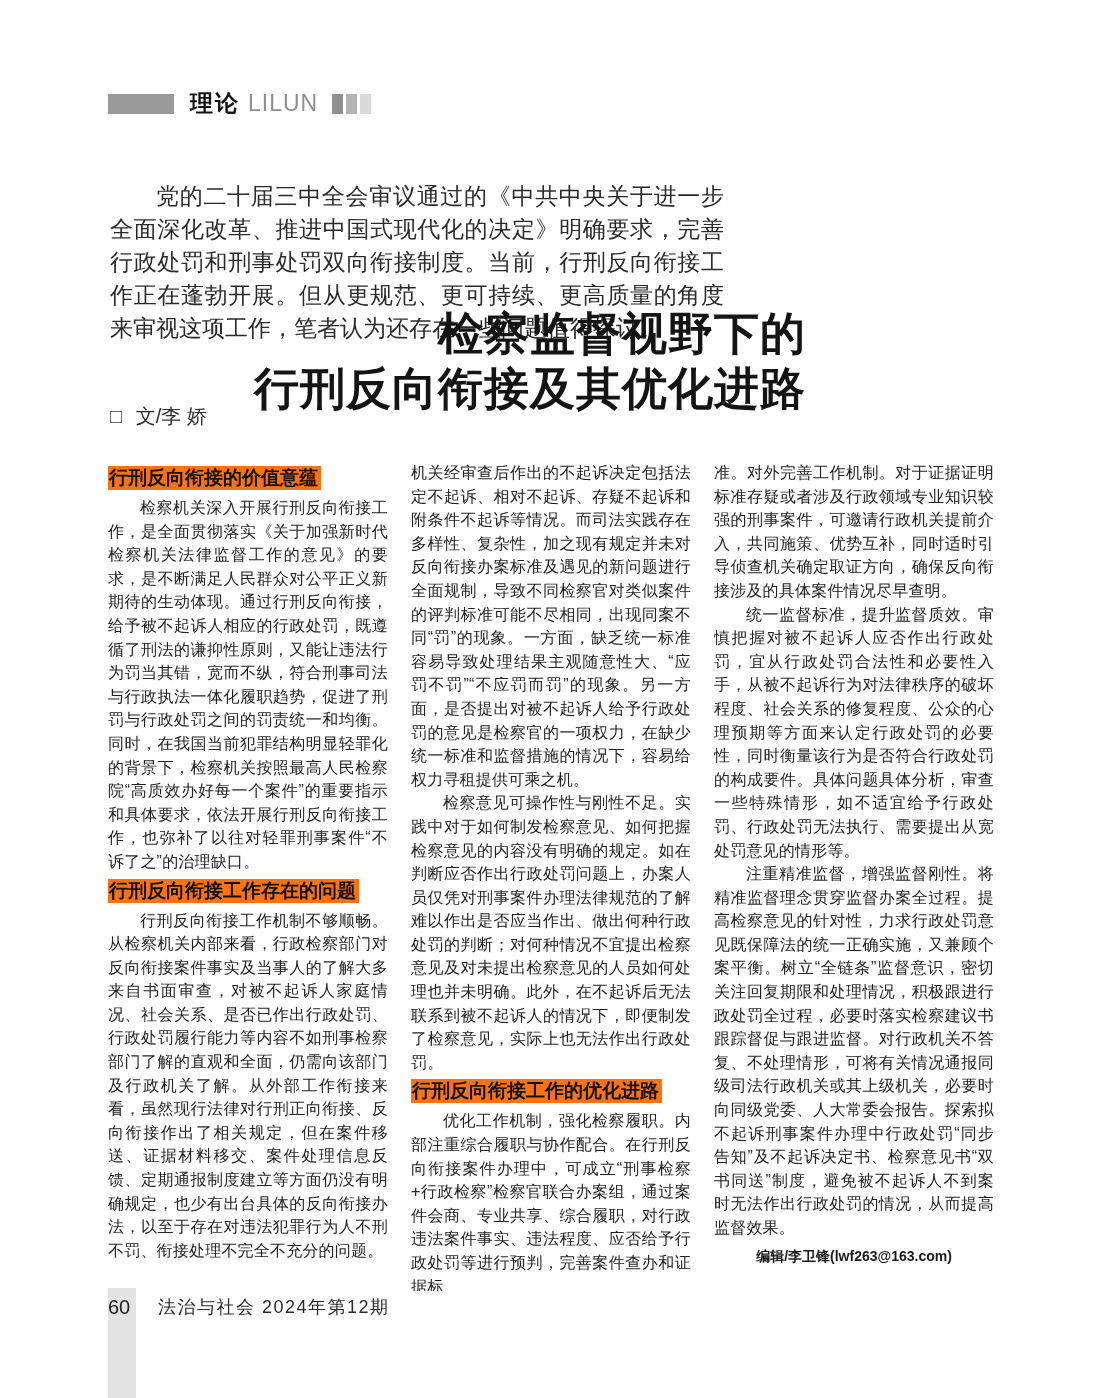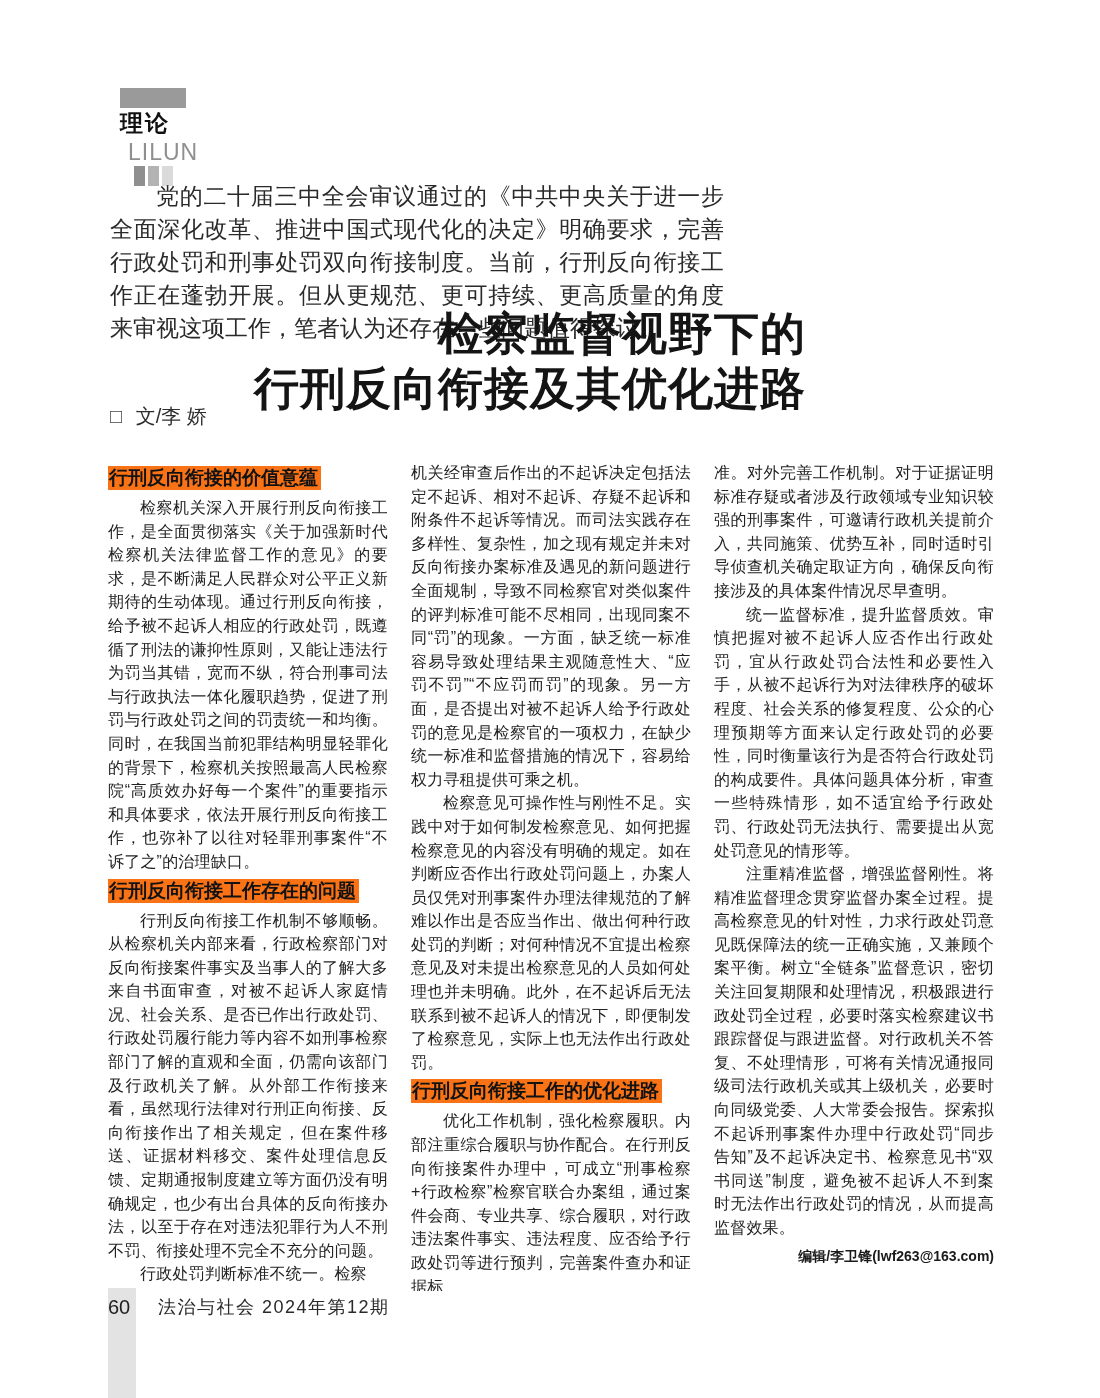--- a/index.html
+++ b/index.html
@@ -2,21 +2,21 @@
 <html><head>
 <meta charset="utf-8">
 <style>
   html,body{margin:0;padding:0;}
   body{
     width:1100px;height:1398px;background:#ffffff;position:relative;
     font-family:"Liberation Sans","DejaVu Sans",sans-serif;color:#1f1f1f;
     overflow:hidden;
   }
   
-  .header{position:absolute;left:120px;top:88px;display:flex;align-items:flex-start;flex-direction:column;}
+  .header{position:absolute;left:108px;top:88px;display:flex;align-items:center;}
   .header .bar{width:66px;height:20px;background:#9a9a9a;margin-right:16px;}
   .header .label-cn{font-size:23px;font-weight:bold;color:#111;letter-spacing:2px;}
   .header .label-en{font-size:23px;color:#8f8f8f;letter-spacing:1px;margin-left:8px;}
   .header .mini{display:flex;margin-left:14px;}
   .header .mini i{display:block;width:11px;height:20px;margin-right:3px;}
   .header .mini i.m1{background:#8f8f8f;}
   .header .mini i.m2{background:#b3b3b3;}
   .header .mini i.m3{background:#dadada;}
   
   .lede{
@@ -34,21 +34,21 @@
   .columns{position:absolute;left:108px;top:461px;width:894px;display:flex;}
   .col{width:283px;height:830px;overflow:hidden;margin-right:23px;}
   .col:last-child{margin-right:8px;}
   .heading{font-size:19px;font-weight:bold;line-height:27px;margin:3px 0 5px;color:#121212;}
   .heading .hl{background:#f97316;padding:1px 3px 2px 1px;}
   .para{
     font-size:16px;line-height:23.6px;text-align:justify;text-indent:2em;
     margin:0;letter-spacing:0.2px;color:#222;
   }
   .para.noindent{text-indent:0;}
-  .editor{margin-top:8px;font-size:14px;font-weight:bold;text-align:right;color:#1a1a1a;}
+  .editor{margin-top:8px;font-size:14px;font-weight:bold;text-align:center;color:#1a1a1a;}
   
   .footer-strip{
     position:absolute;left:108px;top:1288px;width:28px;height:137px;
     background:#e3e3e3;text-align:left;
   }
   .footer-strip .num{font-size:20px;color:#222;padding-top:8px;}
   .footer-journal{
     position:absolute;left:158px;top:1295px;font-size:18px;color:#2a2a2a;letter-spacing:1.5px;
   }
 </style>
@@ -77,21 +77,20 @@
   <span>文/李 娇</span>
 </div>
 
 <div class="columns">
 
   <div class="col">
     <h3 class="heading"><span class="hl">行刑反向衔接的价值意蕴</span></h3>
     <p class="para">检察机关深入开展行刑反向衔接工作，是全面贯彻落实《关于加强新时代检察机关法律监督工作的意见》的要求，是不断满足人民群众对公平正义新期待的生动体现。通过行刑反向衔接，给予被不起诉人相应的行政处罚，既遵循了刑法的谦抑性原则，又能让违法行为罚当其错，宽而不纵，符合刑事司法与行政执法一体化履职趋势，促进了刑罚与行政处罚之间的罚责统一和均衡。同时，在我国当前犯罪结构明显轻罪化的背景下，检察机关按照最高人民检察院“高质效办好每一个案件”的重要指示和具体要求，依法开展行刑反向衔接工作，也弥补了以往对轻罪刑事案件“不诉了之”的治理缺口。</p>
     <h3 class="heading"><span class="hl">行刑反向衔接工作存在的问题</span></h3>
     <p class="para">行刑反向衔接工作机制不够顺畅。从检察机关内部来看，行政检察部门对反向衔接案件事实及当事人的了解大多来自书面审查，对被不起诉人家庭情况、社会关系、是否已作出行政处罚、行政处罚履行能力等内容不如刑事检察部门了解的直观和全面，仍需向该部门及行政机关了解。从外部工作衔接来看，虽然现行法律对行刑正向衔接、反向衔接作出了相关规定，但在案件移送、证据材料移交、案件处理信息反馈、定期通报制度建立等方面仍没有明确规定，也少有出台具体的反向衔接办法，以至于存在对违法犯罪行为人不刑不罚、衔接处理不完全不充分的问题。</p>
-    <p class="para">行政处罚判断标准不统一。检察</p>
   </div>
 
   <div class="col">
     <p class="para noindent">机关经审查后作出的不起诉决定包括法定不起诉、相对不起诉、存疑不起诉和附条件不起诉等情况。而司法实践存在多样性、复杂性，加之现有规定并未对反向衔接办案标准及遇见的新问题进行全面规制，导致不同检察官对类似案件的评判标准可能不尽相同，出现同案不同“罚”的现象。一方面，缺乏统一标准容易导致处理结果主观随意性大、“应罚不罚”“不应罚而罚”的现象。另一方面，是否提出对被不起诉人给予行政处罚的意见是检察官的一项权力，在缺少统一标准和监督措施的情况下，容易给权力寻租提供可乘之机。</p>
     <p class="para">检察意见可操作性与刚性不足。实践中对于如何制发检察意见、如何把握检察意见的内容没有明确的规定。如在判断应否作出行政处罚问题上，办案人员仅凭对刑事案件办理法律规范的了解难以作出是否应当作出、做出何种行政处罚的判断；对何种情况不宜提出检察意见及对未提出检察意见的人员如何处理也并未明确。此外，在不起诉后无法联系到被不起诉人的情况下，即便制发了检察意见，实际上也无法作出行政处罚。</p>
     <h3 class="heading"><span class="hl">行刑反向衔接工作的优化进路</span></h3>
     <p class="para">优化工作机制，强化检察履职。内部注重综合履职与协作配合。在行刑反向衔接案件办理中，可成立“刑事检察+行政检察”检察官联合办案组，通过案件会商、专业共享、综合履职，对行政违法案件事实、违法程度、应否给予行政处罚等进行预判，完善案件查办和证据标</p>
   </div>
 
   <div class="col">

